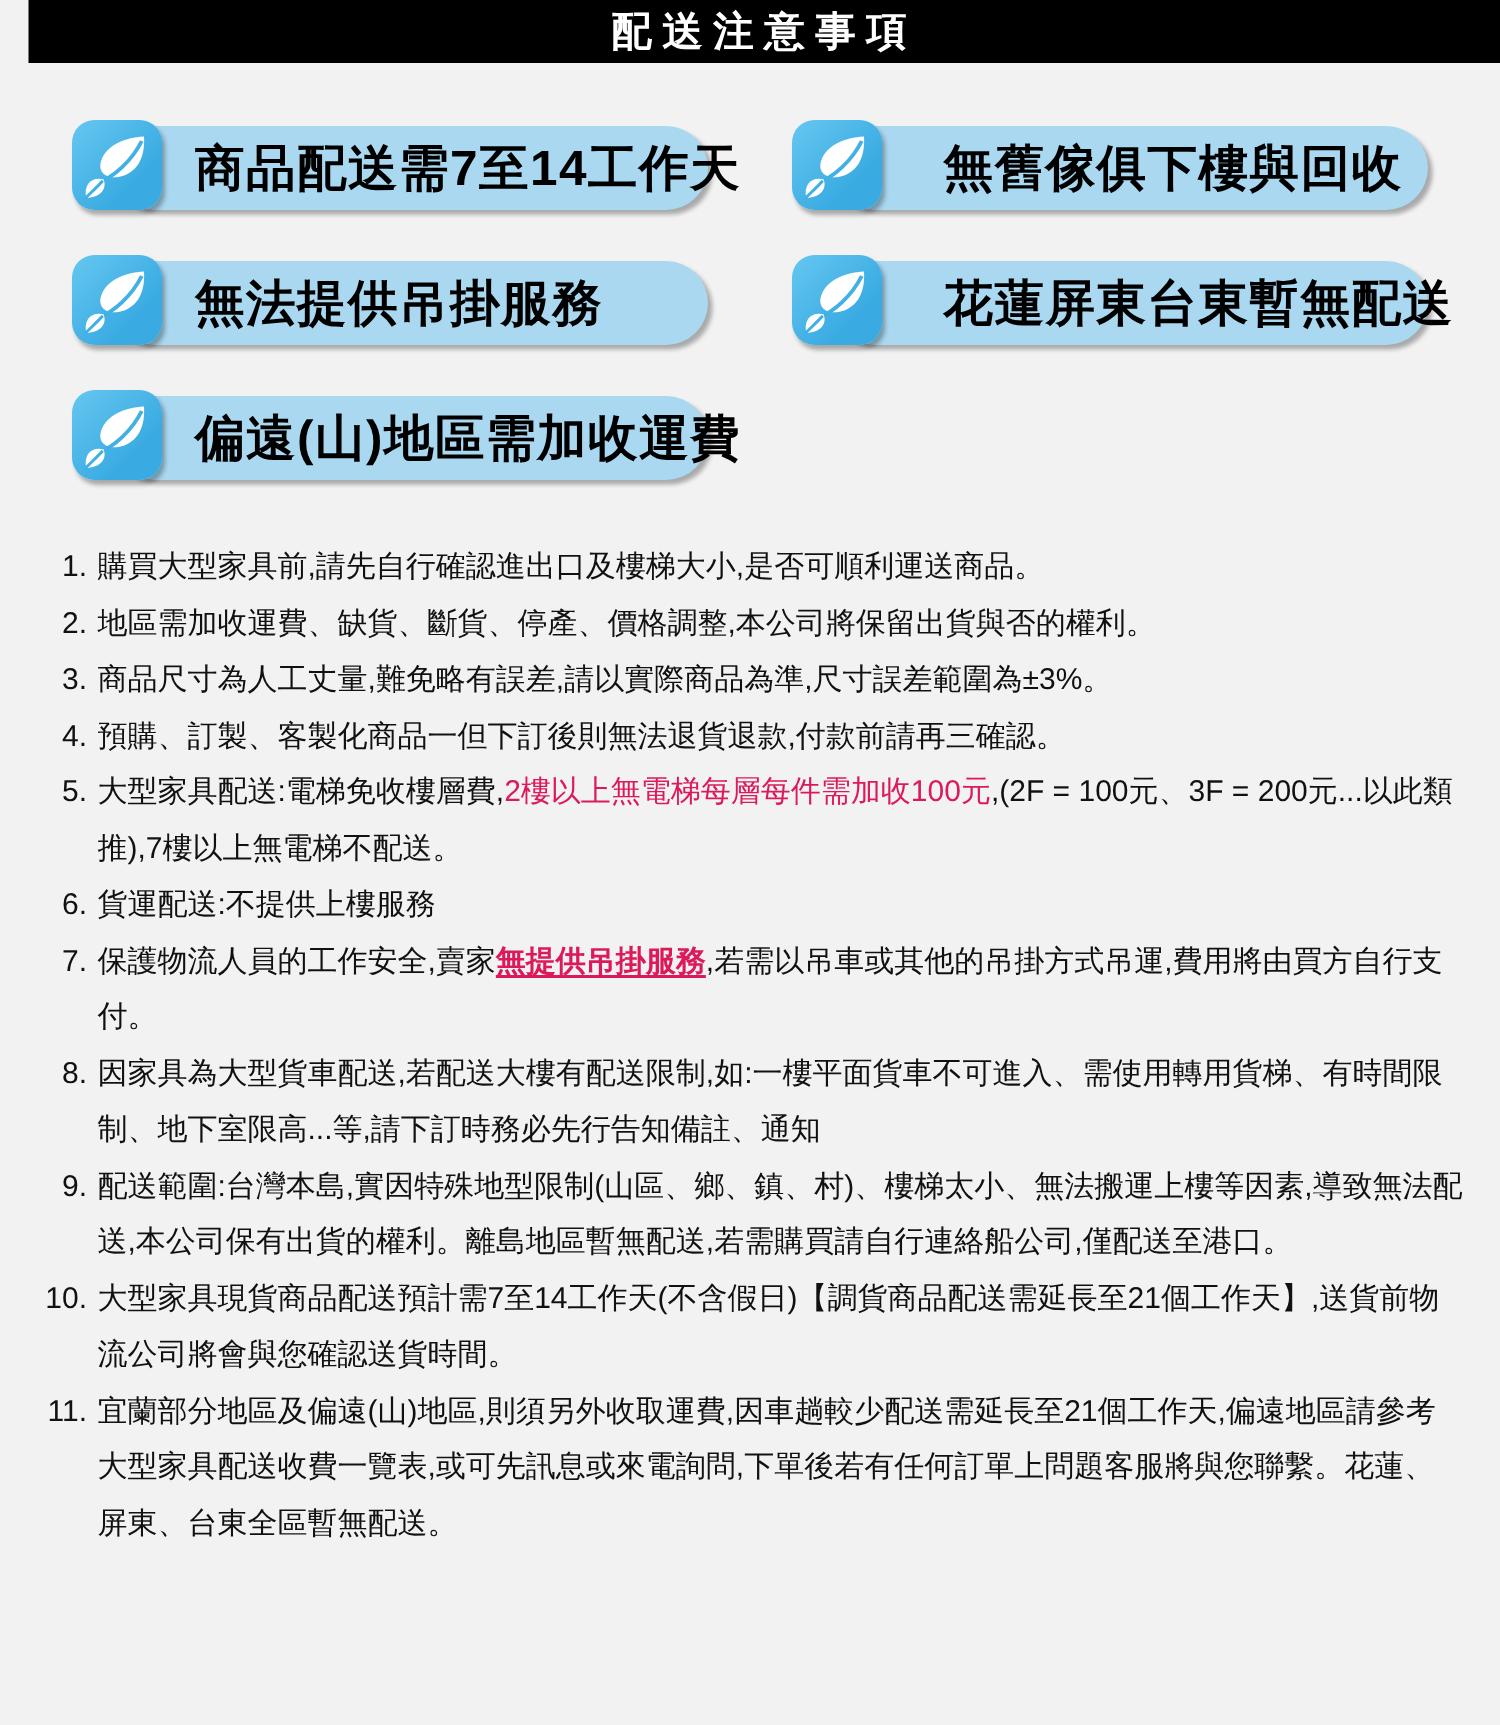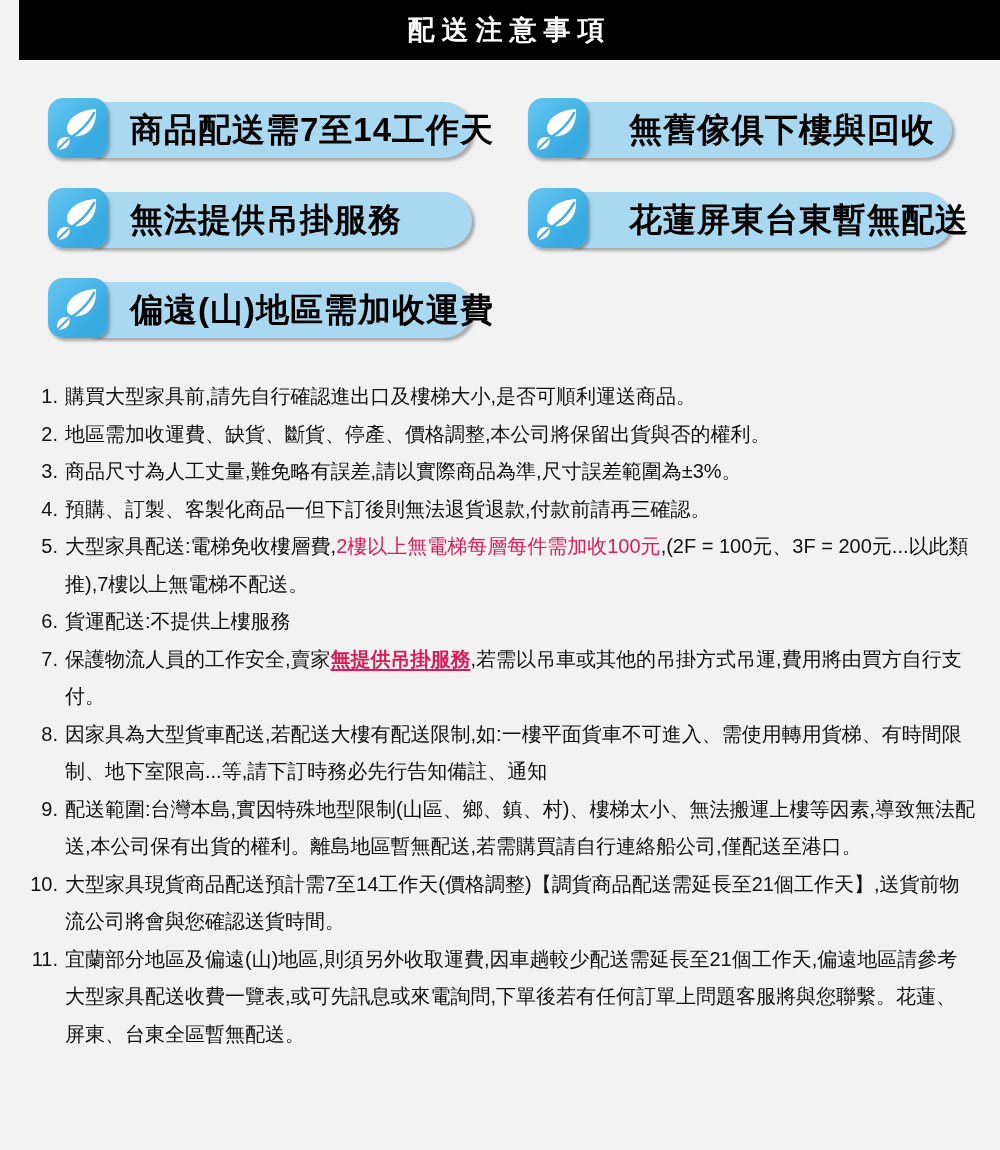--- a/index.html
+++ b/index.html
@@ -11,21 +11,21 @@
   }
   html,body{margin:0;padding:0;}
   body{
     width:1000px;height:1150px;
     background:var(--page-bg);
     font-family:"Liberation Sans","DejaVu Sans",sans-serif;
     color:#111;
     overflow:hidden;
   }
   .header{
-    height:60px;
+    height:42px;
     background:var(--header-bg);
     color:#ffffff;
     display:flex;align-items:center;justify-content:center;
     font-size:27px;font-weight:700;letter-spacing:7px;margin-left:19px;
   }
   .badges{
     display:grid;
     grid-template-columns:424px 424px;
     column-gap:56px;row-gap:30px;
     padding:38px 60px 0 48px;
@@ -154,19 +154,19 @@
     <div class="note-item">
       <div class="note-num">8.</div>
       <div class="note-text"><span>因家具為大型貨車配送,若配送大樓有配送限制,如:一樓平面貨車不可進入、需使用轉用貨梯、有時間限制、地下室限高...等,請下訂時務必先行告知備註、通知</span></div>
     </div>
     <div class="note-item">
       <div class="note-num">9.</div>
       <div class="note-text"><span>配送範圍:台灣本島,實因特殊地型限制(山區、鄉、鎮、村)、樓梯太小、無法搬運上樓等因素,導致無法配送,本公司保有出貨的權利。離島地區暫無配送,若需購買請自行連絡船公司,僅配送至港口。</span></div>
     </div>
     <div class="note-item">
       <div class="note-num">10.</div>
-      <div class="note-text"><span>大型家具現貨商品配送預計需7至14工作天(價格調整)【調貨商品配送需延長至21個工作天】,送貨前物流公司將會與您確認送貨時間。</span></div>
+      <div class="note-text"><span>大型家具現貨商品配送預計需7至14工作天(不含假日)【調貨商品配送需延長至21個工作天】,送貨前物流公司將會與您確認送貨時間。</span></div>
     </div>
     <div class="note-item">
       <div class="note-num">11.</div>
       <div class="note-text"><span>宜蘭部分地區及偏遠(山)地區,則須另外收取運費,因車趟較少配送需延長至21個工作天,偏遠地區請參考大型家具配送收費一覽表,或可先訊息或來電詢問,下單後若有任何訂單上問題客服將與您聯繫。花蓮、屏東、台東全區暫無配送。</span></div>
     </div>
   </div>
 
 </body></html>

